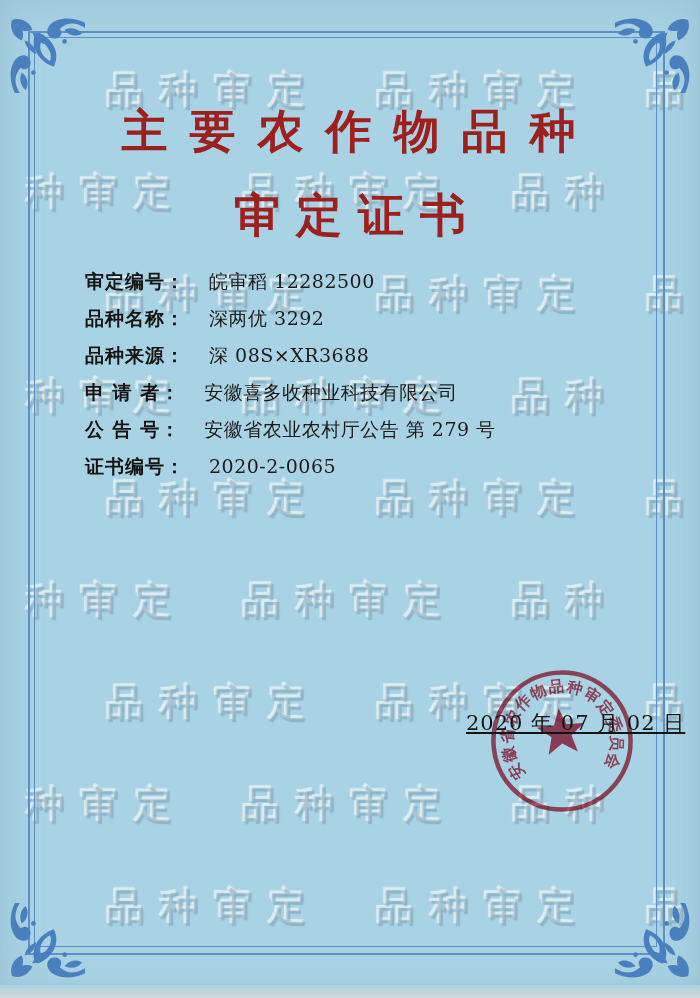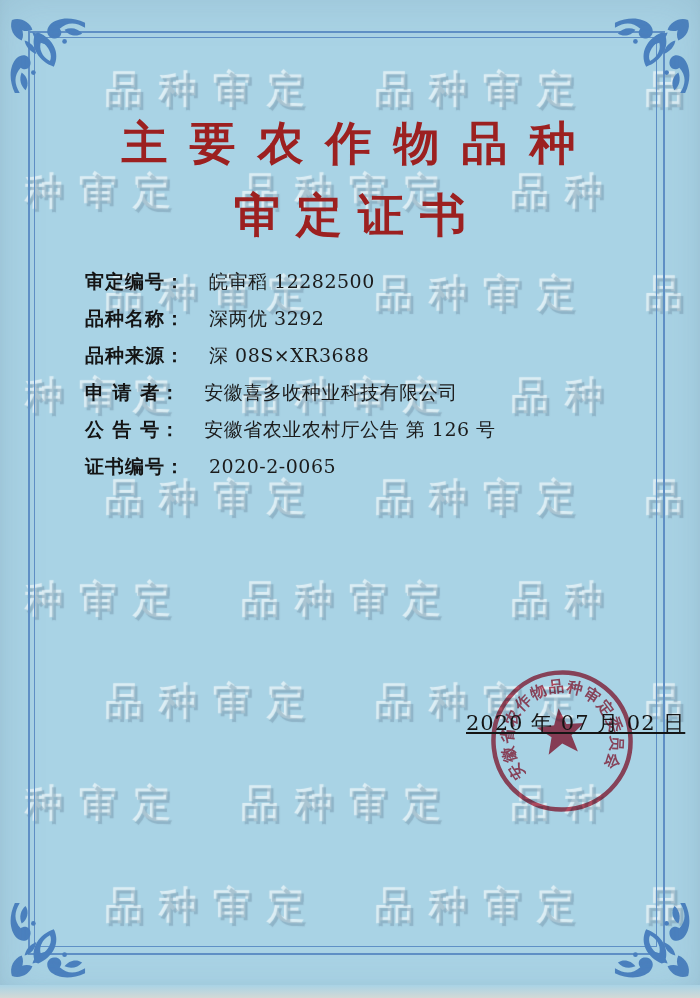--- a/index.html
+++ b/index.html
@@ -39,21 +39,21 @@
   .corner.tr{left:613px;top:17px;transform:scaleX(-1);}
   .corner.bl{left:9px;top:901px;transform:scaleY(-1);}
   .corner.br{left:613px;top:901px;transform:scale(-1,-1);}
 
   
   .title{
     position:absolute;left:0;width:700px;text-align:center;z-index:5;
     color:#9c2020;font-weight:bold;font-size:46px;line-height:54px;
     font-family:"DejaVu Sans","Liberation Sans",sans-serif;
   }
-  .title.l1{top:116px;letter-spacing:22px;padding-left:19px;box-sizing:border-box;}
+  .title.l1{top:104px;letter-spacing:22px;padding-left:19px;box-sizing:border-box;}
   .title.l2{top:192px;letter-spacing:16px;padding-left:16px;box-sizing:border-box;font-family:Liberation Mono, monospace;}
 
   
   .content{position:absolute;left:62px;top:270px;width:580px;z-index:5;color:#1b1b1b;}
   .field{padding-left:23px;margin-bottom:15px;font-size:19px;line-height:22px;white-space:nowrap;}
   .flabel{font-weight:bold;letter-spacing:1px;margin-right:24px;color:#141414;}
   .fvalue{font-family:"DejaVu Serif","Liberation Serif",serif;letter-spacing:.5px;}
   .opinion{
     margin:0 0 9px 0;text-indent:23px;font-size:19px;line-height:30px;
     font-family:"DejaVu Serif","Liberation Serif",serif;letter-spacing:0;
@@ -175,21 +175,21 @@
     <div class="field">
       <span class="flabel">品种名称：</span><span class="fvalue">深两优 3292</span>
     </div>
     <div class="field">
       <span class="flabel">品种来源：</span><span class="fvalue">深 08S×XR3688</span>
     </div>
     <div class="field">
       <span class="flabel">申 请 者：</span><span class="fvalue">安徽喜多收种业科技有限公司</span>
     </div>
     <div class="field">
-      <span class="flabel">公 告 号：</span><span class="fvalue">安徽省农业农村厅公告 第 126 号</span>
+      <span class="flabel">公 告 号：</span><span class="fvalue">安徽省农业农村厅公告 第 279 号</span>
     </div>
     <div class="field">
       <span class="flabel">证书编号：</span><span class="fvalue">2020-2-0065</span>
     </div>
   </div>
 
   <svg class="seal" id="seal-svg" viewBox="0 0 146 146">
     <circle cx="73" cy="73" r="68.5" fill="none" stroke="#c64156" stroke-width="4.5"></circle>
     <polygon points="73,40 79.2,56.5 96.8,57.3 83.0,68.2 87.7,85.2 73,75.5 58.3,85.2 63.0,68.2 49.2,57.3 66.8,56.5" fill="#c43a50"></polygon>
     <g id="seal-chars">

